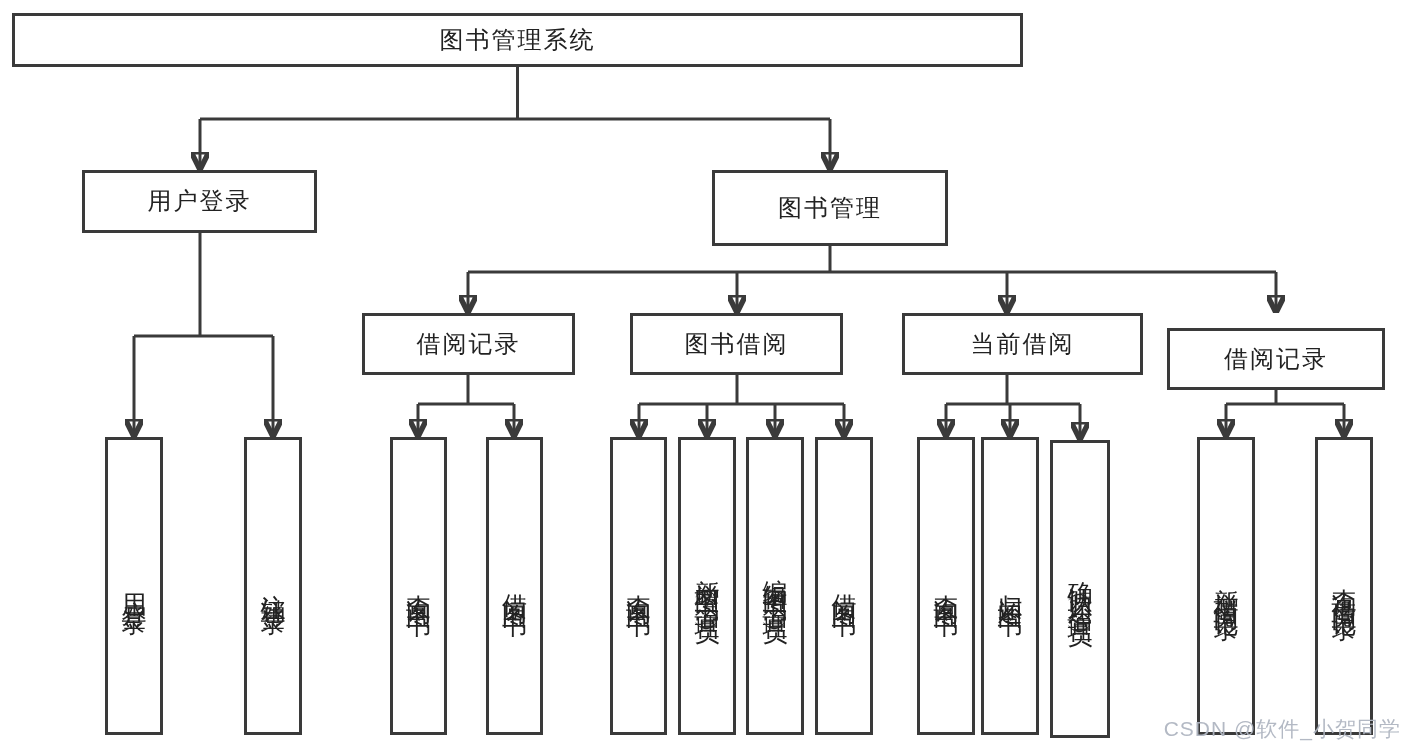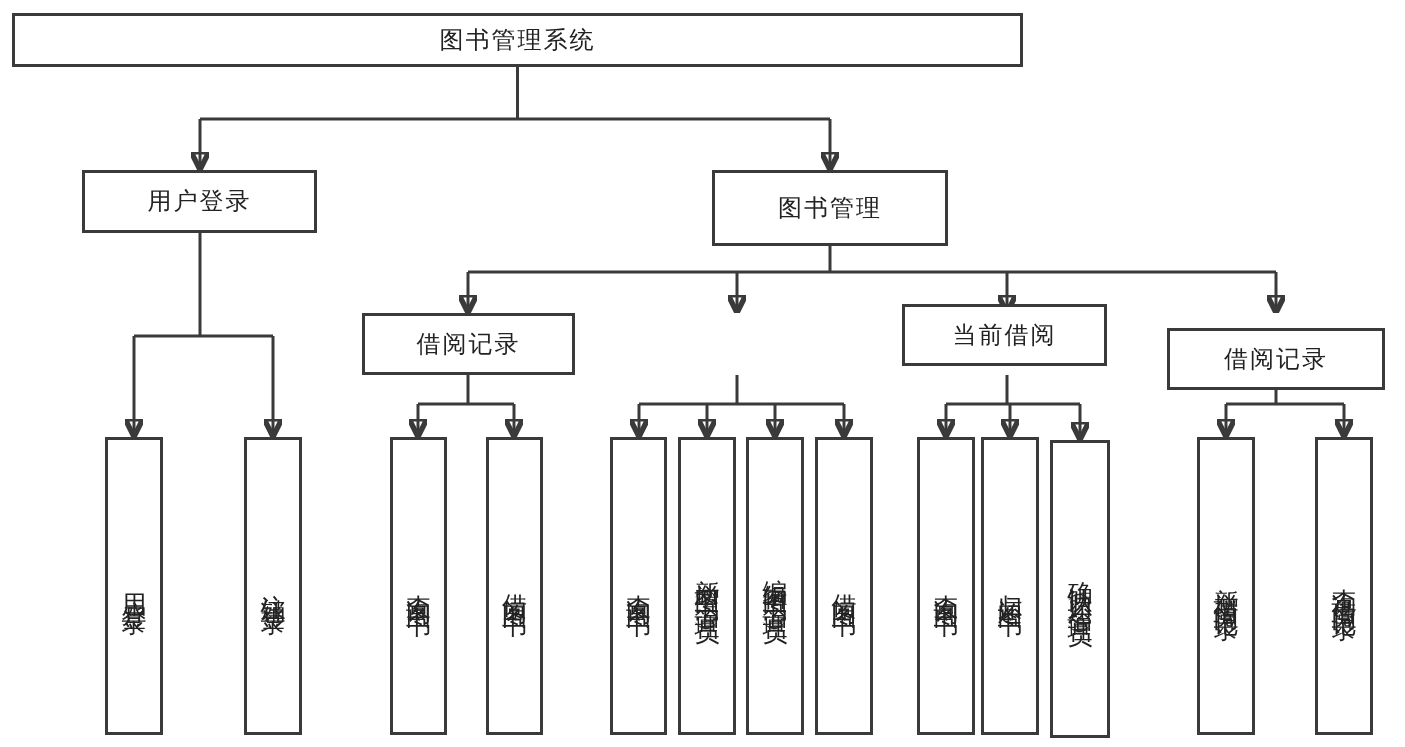--- a/index.html
+++ b/index.html
@@ -120,21 +120,24 @@
   <div class="box h" style="left:82px; top:170px; width:235px; height:63px;">
     <span class="label">用户登录</span>
   </div>
   <div class="box h" style="left:712px; top:170px; width:236px; height:76px;">
     <span class="label">图书管理</span>
   </div>
 
   <div class="box h" style="left:362px; top:313px; width:213px; height:62px;">
     <span class="label">借阅记录</span>
   </div>
-  <div class="box h" style="left:902px; top:304px; width:205px; height:62px;">
+  <div class="box h" style="left:630px; top:313px; width:213px; height:62px;">
+    <span class="label">图书借阅</span>
+  </div>
+  <div class="box h" style="left:902px; top:313px; width:241px; height:62px;">
     <span class="label">当前借阅</span>
   </div>
   <div class="box h" style="left:1167px; top:328px; width:218px; height:62px;">
     <span class="label">借阅记录</span>
   </div>
 
   <div class="box leaf" style="left:105px; top:437px; width:58px; height:298px;">
     <span class="label">用户登录</span>
   </div>
   <div class="box leaf" style="left:244px; top:437px; width:58px; height:298px;">
@@ -171,14 +174,15 @@
     <span class="label">确认归还（管理员）</span>
   </div>
 
   <div class="box leaf" style="left:1197px; top:437px; width:58px; height:298px;">
     <span class="label">新增借阅记录</span>
   </div>
   <div class="box leaf" style="left:1315px; top:437px; width:58px; height:298px;">
     <span class="label">查询借阅记录</span>
   </div>
 
+  <div class="watermark">CSDN @软件_小贺同学</div>
 
 </div>
 
 </body></html>

